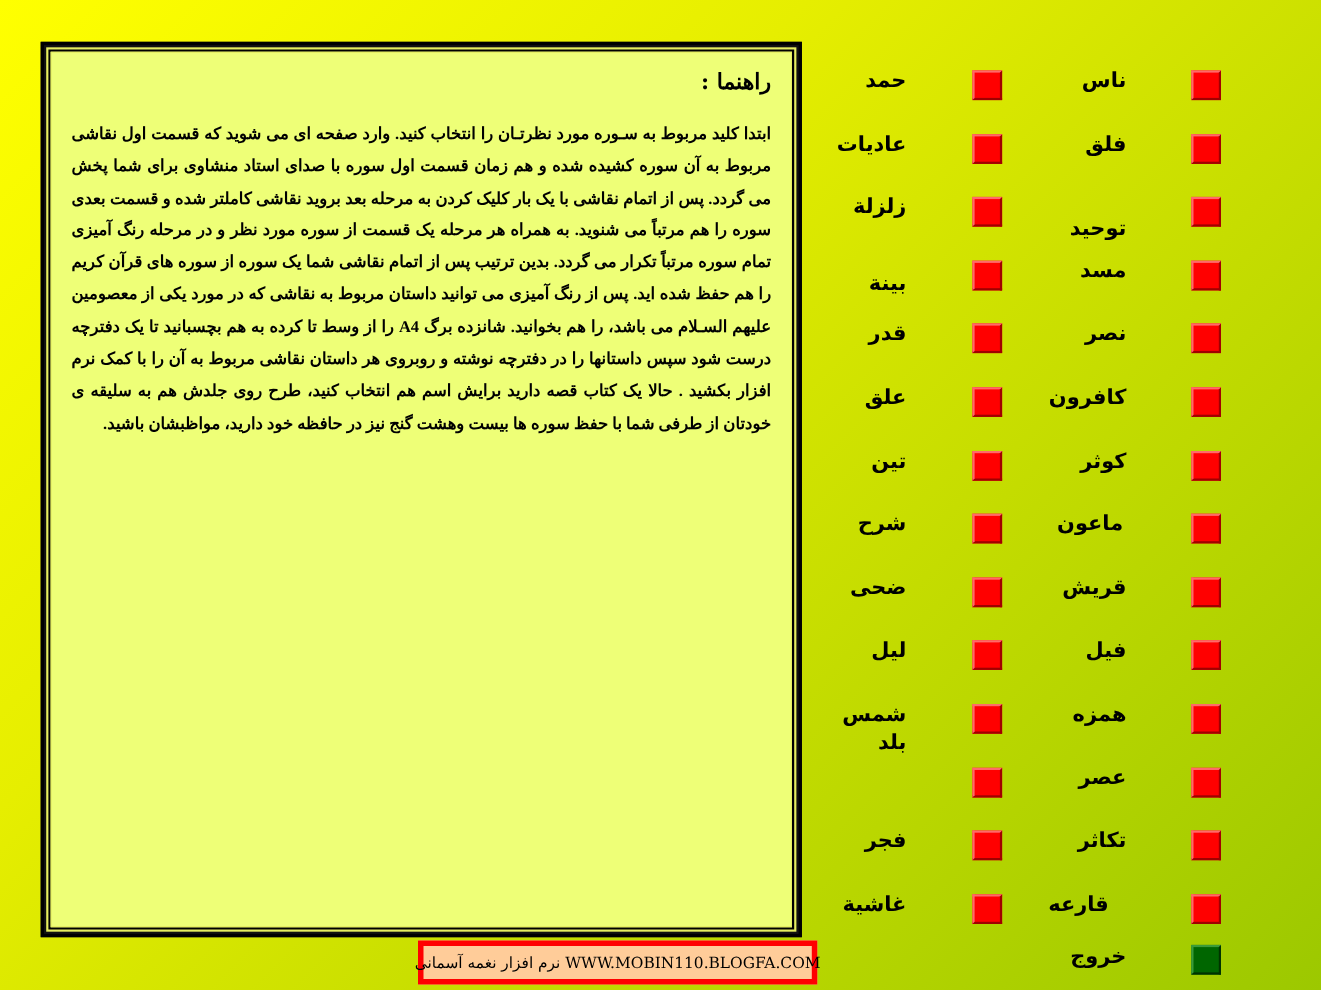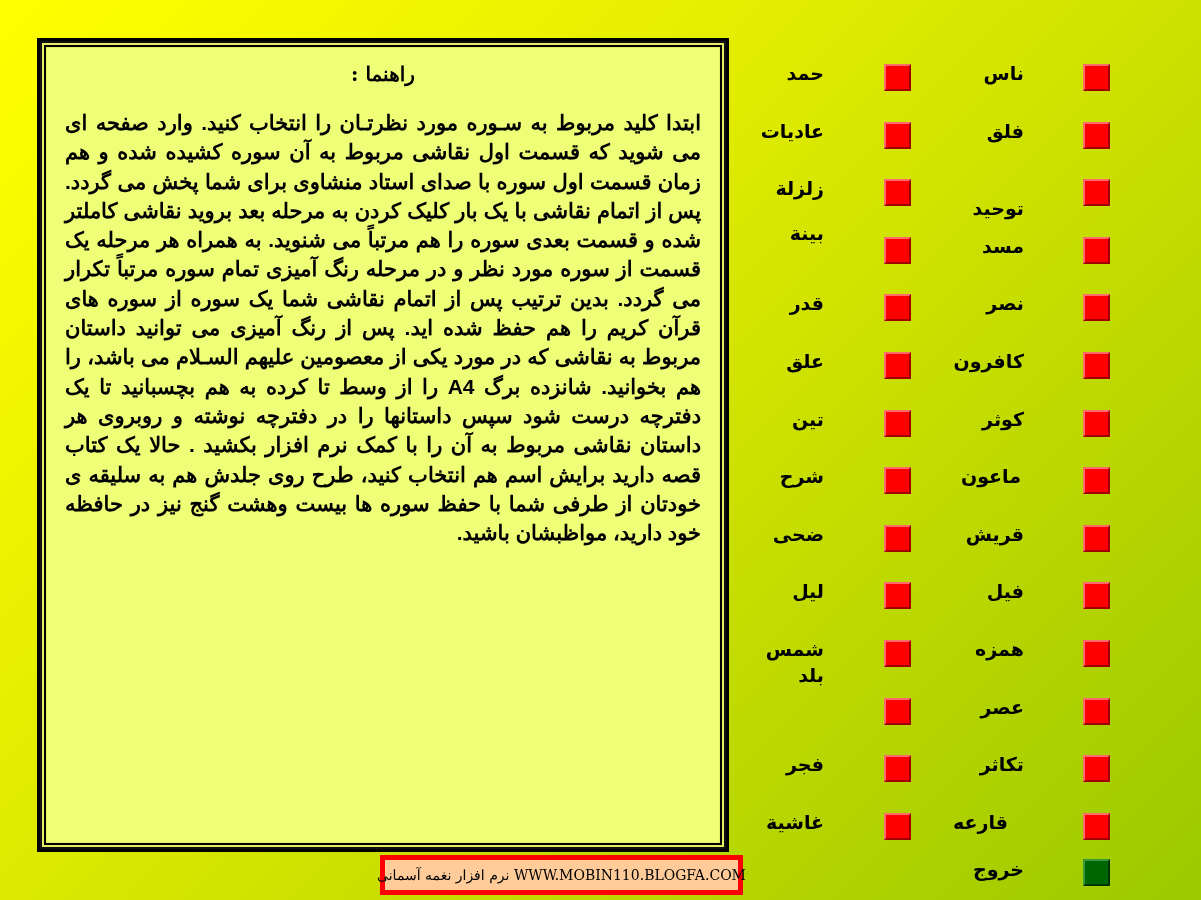--- a/index.html
+++ b/index.html
@@ -20,27 +20,27 @@
     border:2px solid #e6ee60; background:#000; padding:2px;
   }
   .guide-frame .inner {
     width:100%; height:100%; box-sizing:border-box;
     border:1px solid #e6ee60;
     background:#eeff77;
     padding:14px 18px 10px 18px;
     direction:rtl; text-align:justify;
   }
   .guide-title {
-    text-align:center; font-weight:bold; font-size:20px; color:#000;
+    font-weight:bold; font-size:20px; color:#000;
     margin-bottom:22px; direction:rtl;
     font-family: "DejaVu Serif", serif;
   }
   .guide-body {
-    font-family: Liberation Sans, sans-serif;
-    font-weight:bold; font-size:21px; line-height:29.3px; color:#000;
+    font-family: Liberation Serif, serif;
+    font-weight:bold; font-size:15px; line-height:29.3px; color:#000;
     text-align:justify; text-align-last:right;
   }
   .surah-item {
     position:absolute; height:28px; display:flex; align-items:center;
     direction:rtl; cursor:pointer;
   }
   .surah-btn {
     width:27px; height:27px; box-sizing:border-box;
     background:#ff0000;
     border-top:2px solid #ff6a6a; border-left:2px solid #ff6a6a;
@@ -135,21 +135,21 @@
       <div class="surah-btn"></div>
     </div>
     <div class="surah-label" style="right: 377px; top: 120px;">عادیات</div>
     <div class="surah-item" style="left: 884px; top: 178px;">
       <div class="surah-btn"></div>
     </div>
     <div class="surah-label" style="right: 377px; top: 177px; margin-left: 42px;">زلزلة</div>
     <div class="surah-item" style="left: 884px; top: 236px;">
       <div class="surah-btn"></div>
     </div>
-    <div class="surah-label" style="right: 377px; top: 222px; text-align: center;">بینة</div>
+    <div class="surah-label" style="right: 377px; top: 247px; text-align: center;">بینة</div>
     <div class="surah-item" style="left: 884px; top: 293px;">
       <div class="surah-btn"></div>
     </div>
     <div class="surah-label" style="right: 377px; top: 292px;">قدر</div>
     <div class="surah-item" style="left: 884px; top: 351px;">
       <div class="surah-btn"></div>
     </div>
     <div class="surah-label" style="right: 377px; top: 350px;">علق</div>
     <div class="surah-item" style="left: 884px; top: 409px;">
       <div class="surah-btn"></div>

